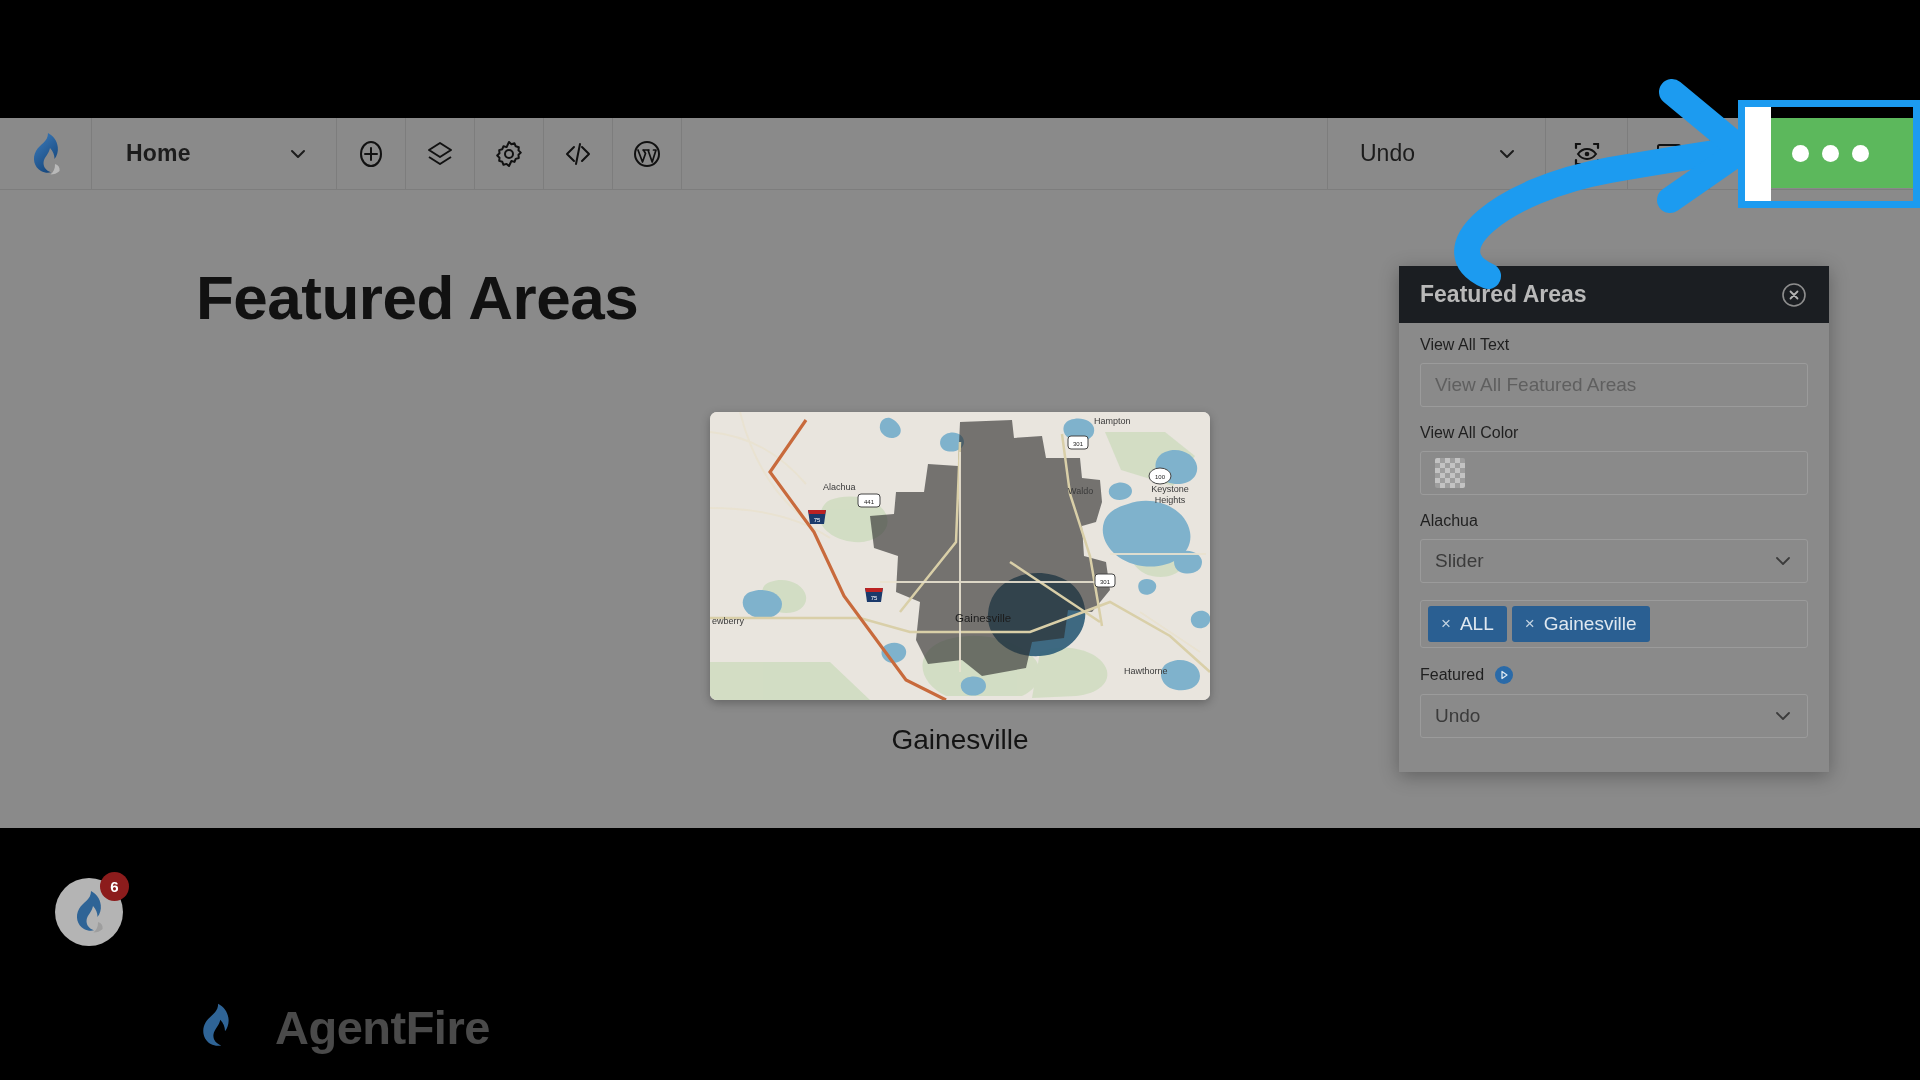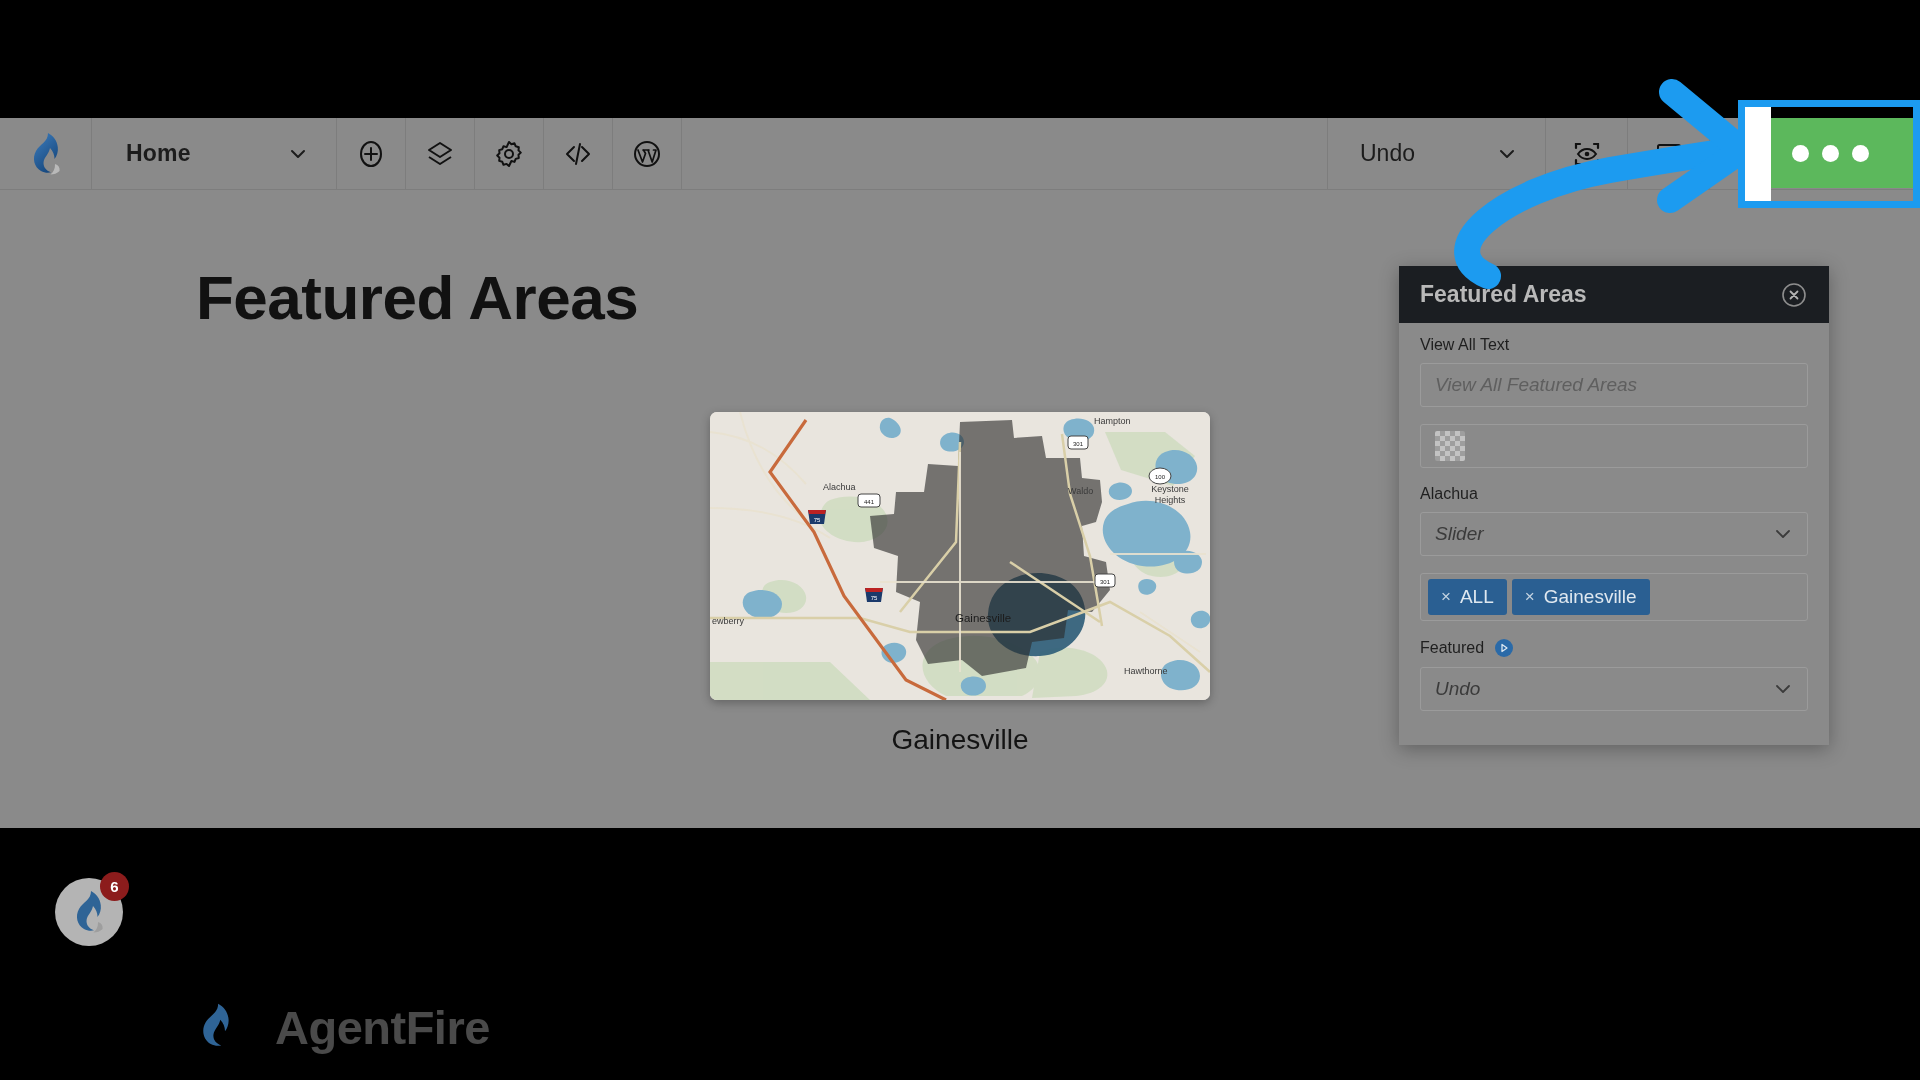--- a/index.html
+++ b/index.html
@@ -219,21 +219,20 @@
     width: 100%;
     height: 44px;
     background: transparent;
     border: 1px solid #9b9b9b;
     border-radius: 3px;
     display: flex;
     align-items: center;
     padding: 0 14px;
     font-size: 19px;
     color: #3b3b3b;
-    font-style: italic;
   }
   .ctl.placeholder { color: #5f5f5f; }
   .ctl.empty-input { }
   .ctl.select { justify-content: space-between; cursor: pointer; }
   .ctl.select .chev-dn { width: 20px; height: 20px; }
   .swatch {
     width: 30px; height: 30px;
     border-radius: 2px;
     background-image:
       linear-gradient(45deg, #9e9e9e 25%, transparent 25%, transparent 75%, #9e9e9e 75%),
@@ -544,20 +543,21 @@
     </div>
 
     <div class="panel-body">
 
       <div class="field">
         <div class="field-label">View All Text</div>
         <div class="ctl placeholder" placeholder="View All Featured Areas">View All Featured Areas</div>
       </div>
 
       <div class="field">
+        <div class="field-label">View All Color</div>
         <div class="ctl">
           <span class="swatch"></span>
         </div>
       </div>
 
 
       <div class="field">
         <div class="field-label">Alachua</div>
         <div class="ctl select">
           <span>Slider</span>

